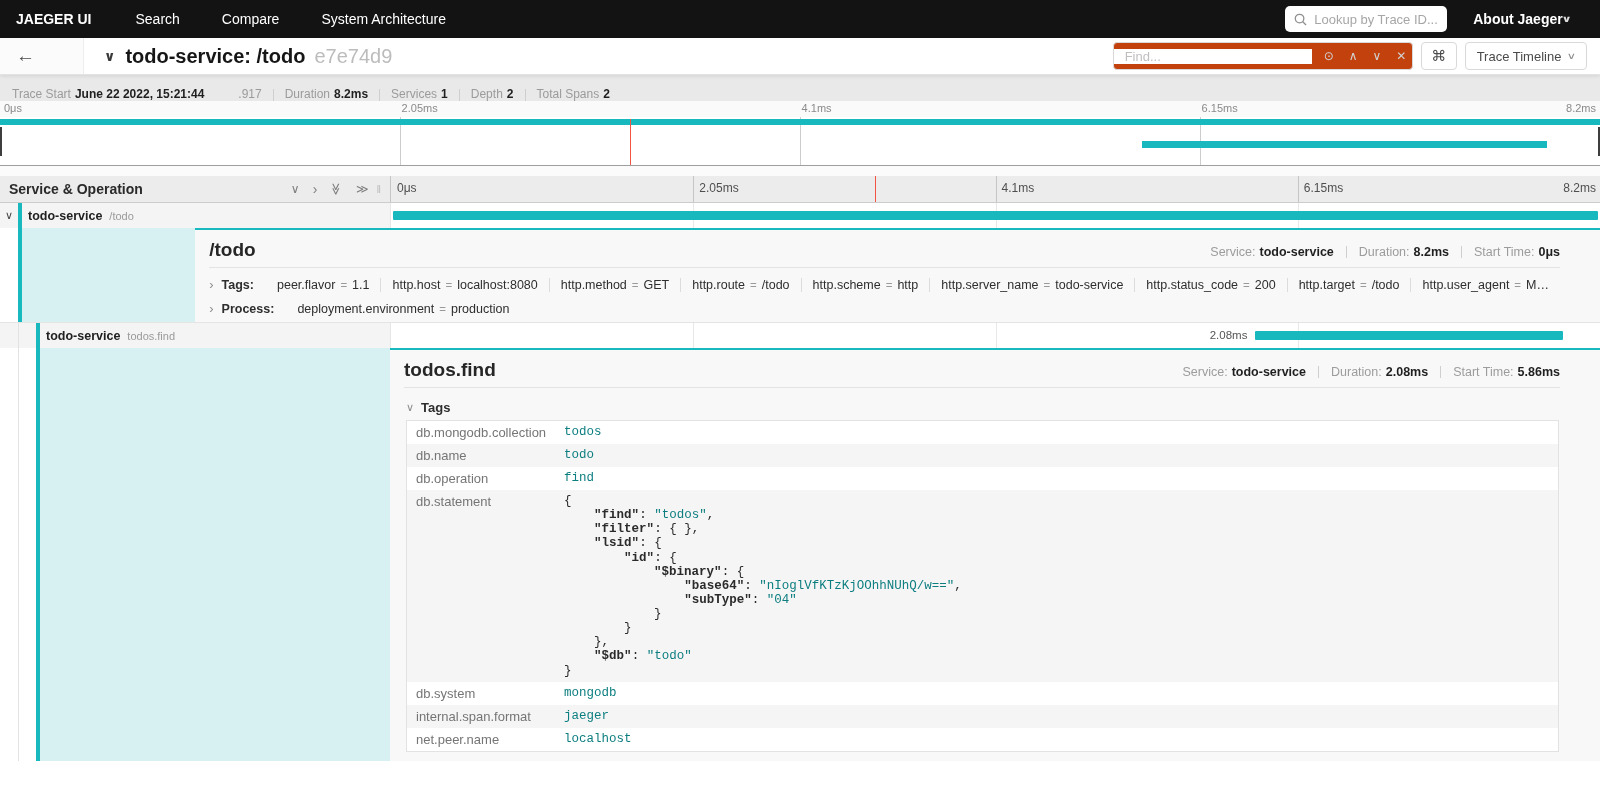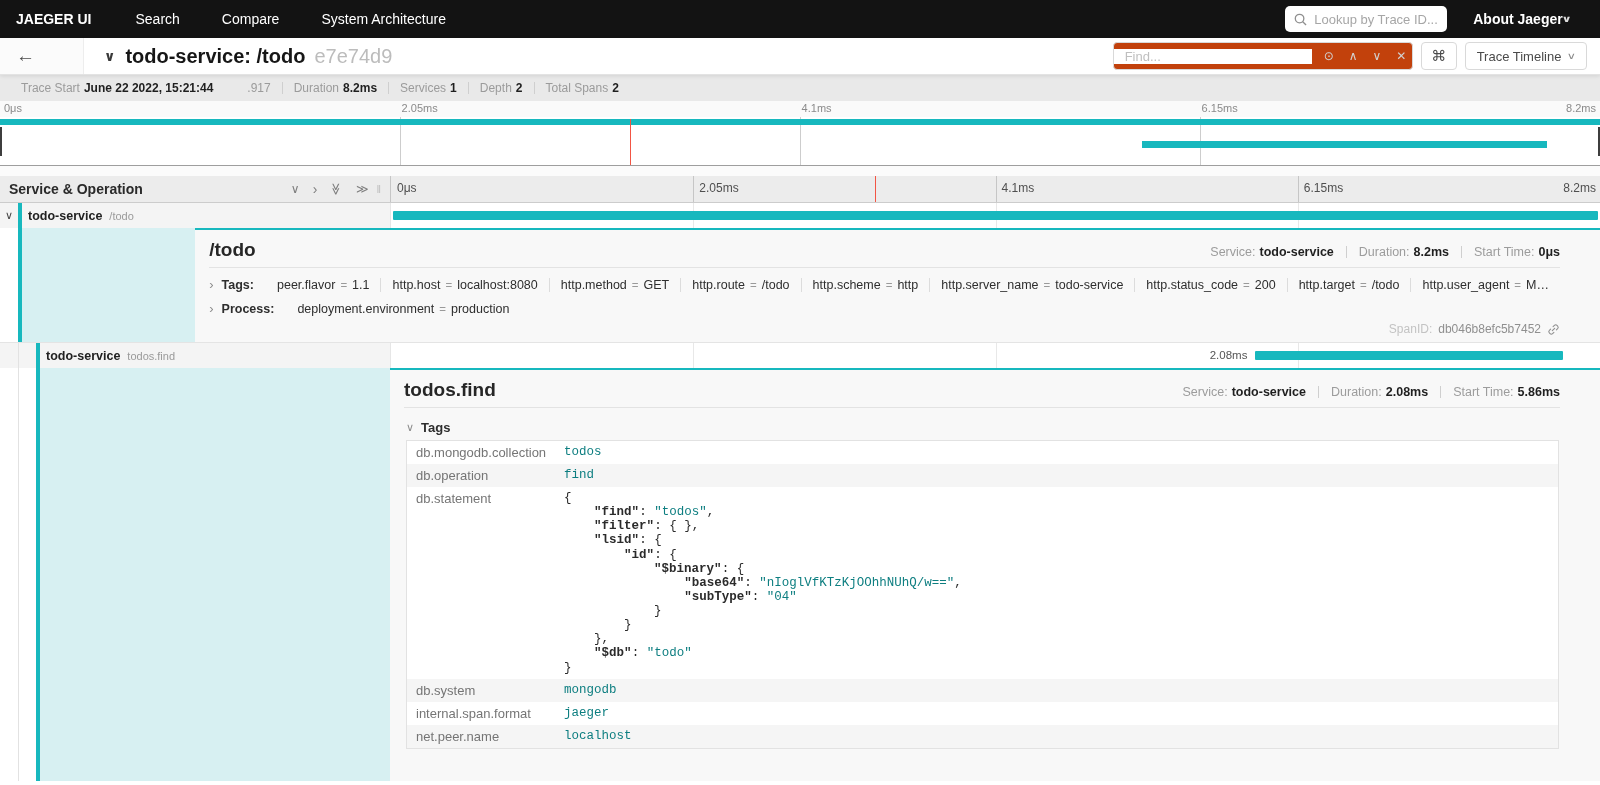--- a/index.html
+++ b/index.html
@@ -30,21 +30,21 @@
   .thead .controls { margin-left:auto; display:flex; align-items:center; gap:8px; margin-right:13px; }
   .findgrp { width:300px; height:28px; border:1px solid #d9d9d9; border-radius:4px; background:#c2410c; display:flex; align-items:center; overflow:hidden; }
   .findgrp input { border:none; outline:none; flex:1; padding:0 11px; font-size:13px; color:#333; }
   .findgrp input::placeholder { color:#bfbfbf; }
   .findicons { display:flex; align-items:center; gap:15px; padding:0 12px; color:#d2d2d2; font-size:12px; }
   .btn { height:28px; border:1px solid #d9d9d9; border-radius:4px; background:#fff; display:flex; align-items:center; justify-content:center; color:#4a4a4a; cursor:pointer; }
   .cmdbtn { width:36px; font-size:15px; }
   .viewbtn { padding:0 11px; font-size:13px; gap:7px; }
 
   
-  .summary { height:26px; background:#e9e9e9; display:flex; align-items:center; font-size:12px; color:#9b9b9b; padding:0 21px; }
+  .summary { height:26px; background:#e9e9e9; display:flex; align-items:flex-end; font-size:12px; color:#9b9b9b; padding:0 12px; }
   .summary b { color:#1f1f1f; margin-left:4px; font-weight:700; }
   .summary .frac { color:#9b9b9b; font-weight:400;margin-left:34px; }
   .ssep { width:1px; height:12px; background:#cfcfcf; margin:0 11px; }
 
   
   .mm-labels { height:16px; background:#fafafa; position:relative; font-size:11px; color:#8a8a8a; }
   .mm-labels span { position:absolute; top:1px; }
   .mm-canvas { height:49px; background:#fff; border-bottom:1px solid #9e9e9e; position:relative; cursor:crosshair; }
   .mm-grid { position:absolute; top:0; bottom:0; width:1px; background:#cdcdcd; }
   .mm-bar1 { position:absolute; left:0; right:0; top:2px; height:6px; background:var(--span); }
@@ -274,27 +274,20 @@
         <span class="kv"><span>http.server_name</span><span class="eq">=</span><span>todo-service</span></span>
         <span class="kv"><span>http.status_code</span><span class="eq">=</span><span>200</span></span>
         <span class="kv"><span>http.target</span><span class="eq">=</span><span>/todo</span></span>
         <span class="kv"><span>http.user_agent</span><span class="eq">=</span><span>M…</span></span>
       </div>
       <div class="accline">
         <span class="chev">›</span>
         <span class="acclbl">Process:</span>
         <span class="kv"><span>deployment.environment</span><span class="eq">=</span><span>production</span></span>
       </div>
-      <div class="spanid">
-        <span class="sl">SpanID:</span>
-        <span>db046b8efc5b7452</span>
-        <svg width="13" height="13" viewBox="0 0 16 16">
-            <path d="M6.5 9.5 L9.5 6.5 M7.5 4.5 l1.6-1.6 a2.3 2.3 0 0 1 3.2 0 l0.8 0.8 a2.3 2.3 0 0 1 0 3.2 L11.5 8.5 M8.5 11.5 l-1.6 1.6 a2.3 2.3 0 0 1 -3.2 0 l-0.8-0.8 a2.3 2.3 0 0 1 0-3.2 L4.5 7.5" fill="none" stroke="#8f8f8f" stroke-width="1.3" stroke-linecap="round"></path>
-          </svg>
-      </div>
     </div>
   </div>
 
   <div class="span-row row2">
     <div class="name">
       <div class="guideline"></div>
       <div class="colorbar" style="left:36px"></div>
       <span class="svc" style="margin-left:46px">todo-service</span>
       <span class="op">todos.find</span>
     </div>
@@ -330,20 +323,24 @@
       <div class="dsep"></div>
       <div class="tagshdr">
         <span class="chev">∨</span>
         <span>Tags</span>
       </div>
       <table class="tags">
         <tbody>
             <tr>
           <td class="k">db.mongodb.collection</td>
           <td class="v">todos</td>
+        </tr>
+        <tr>
+          <td class="k">db.name</td>
+          <td class="v">todo</td>
         </tr>
         <tr>
           <td class="k">db.operation</td>
           <td class="v">find</td>
         </tr>
         <tr>
           <td class="k">db.statement</td>
           <td class="v">
                 <pre>{
     <span class="jk">"find"</span>: <span class="js">"todos"</span>,

